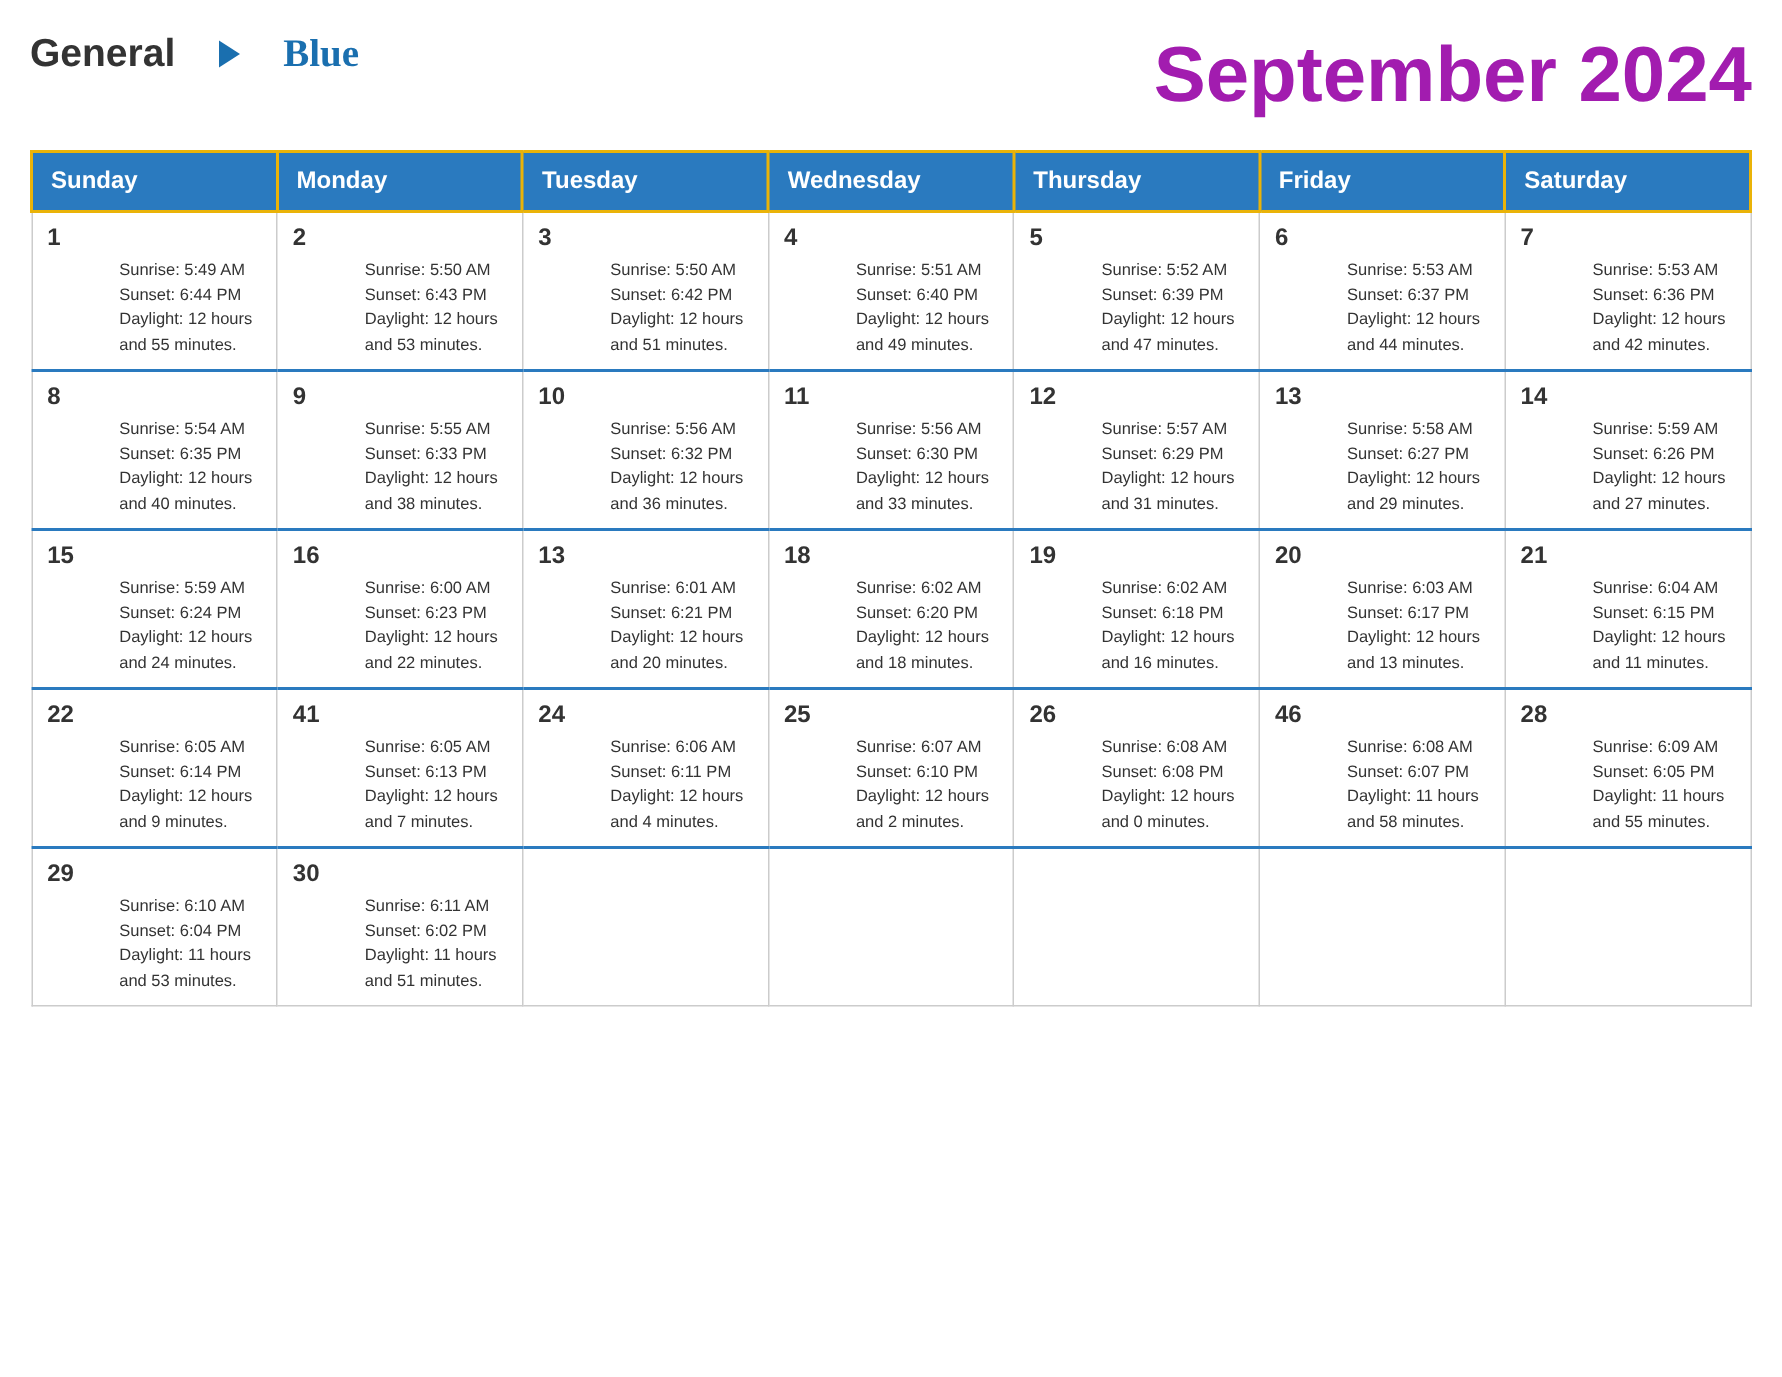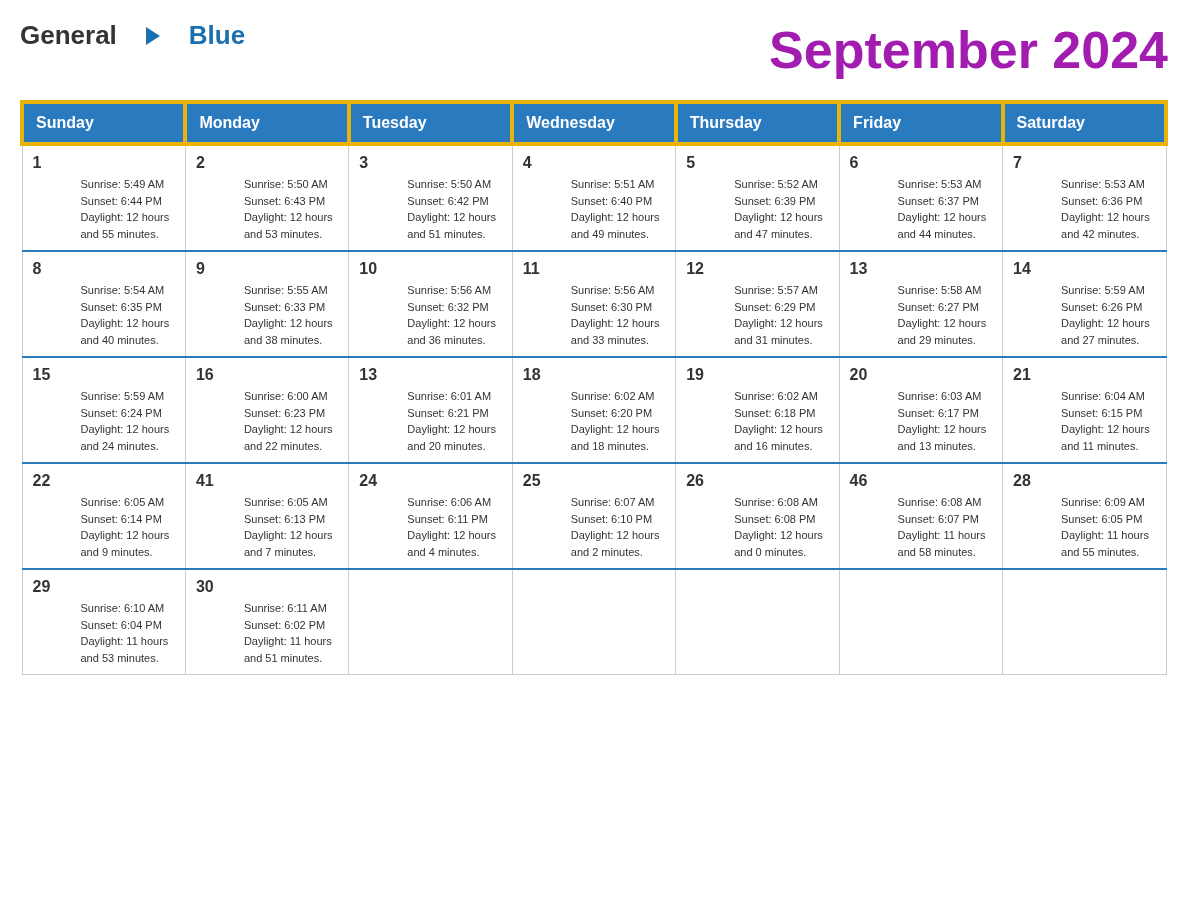--- a/index.html
+++ b/index.html
@@ -37,20 +37,21 @@
       border-left: 14px solid #1a6faf;
       border-top: 9px solid transparent;
       border-bottom: 9px solid transparent;
       margin: 0 2px;
       vertical-align: middle;
     }
     .logo-blue {
       color: #1a6faf;
       font-size: 26px;
       font-weight: bold;
+      font-family: Liberation Serif, serif;
     }
     .title-block {
       text-align: right;
     }
     .month-title {
       font-size: 52px;
       font-weight: bold;
       color: #a21caf;
     }
     .location-title {
@@ -62,21 +63,21 @@
       width: 100%;
       border-collapse: collapse;
       border: 1px solid #ccc;
     }
     .calendar th {
       background-color: #2a7abf;
       color: #fff;
       font-size: 16px;
       padding: 10px 12px;
       text-align: left;
-      border: 4px solid #eab308;
+      border: 2px solid #eab308;
     }
     .calendar td {
       vertical-align: top;
       padding: 8px 10px;
       border: 1px solid #ccc;
       width: 14.28%;
       min-height: 100px;
     }
     .day-number {
       font-size: 16px;

